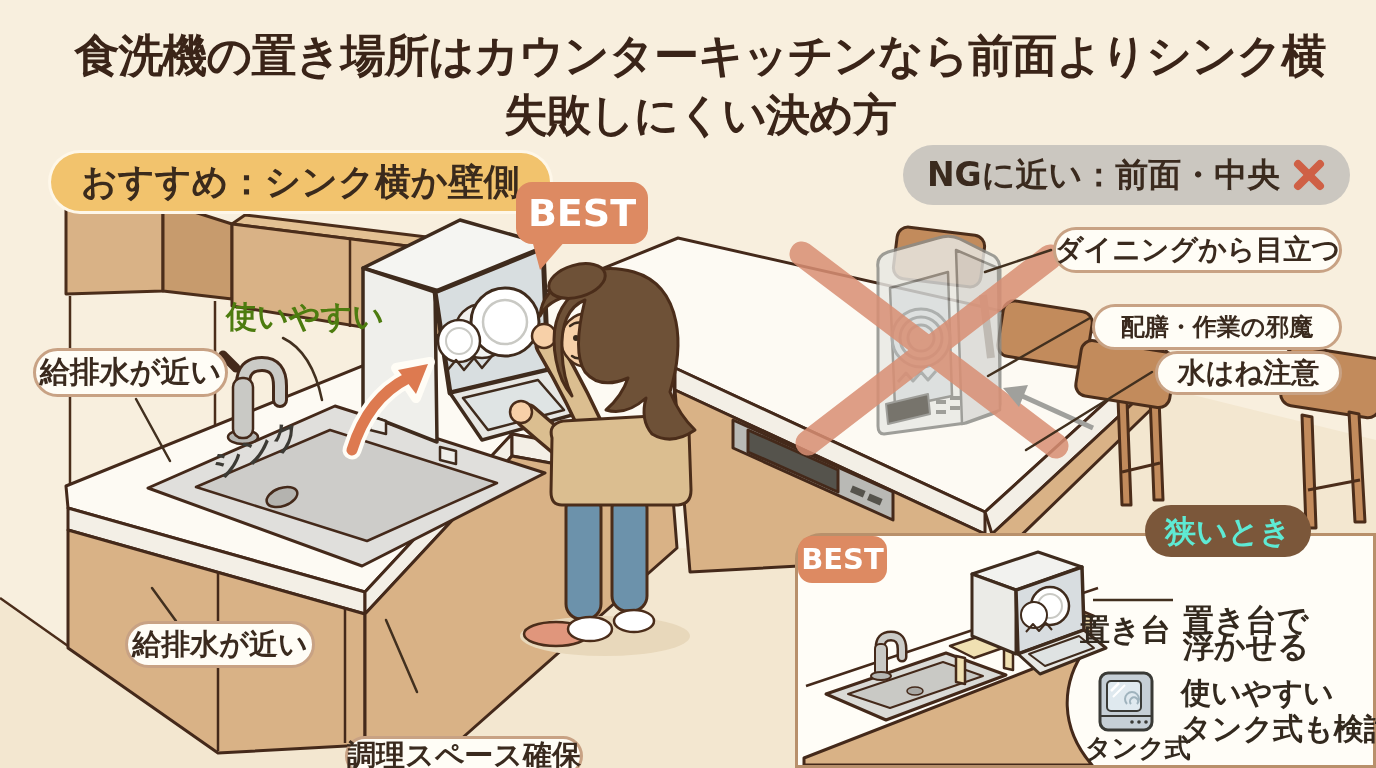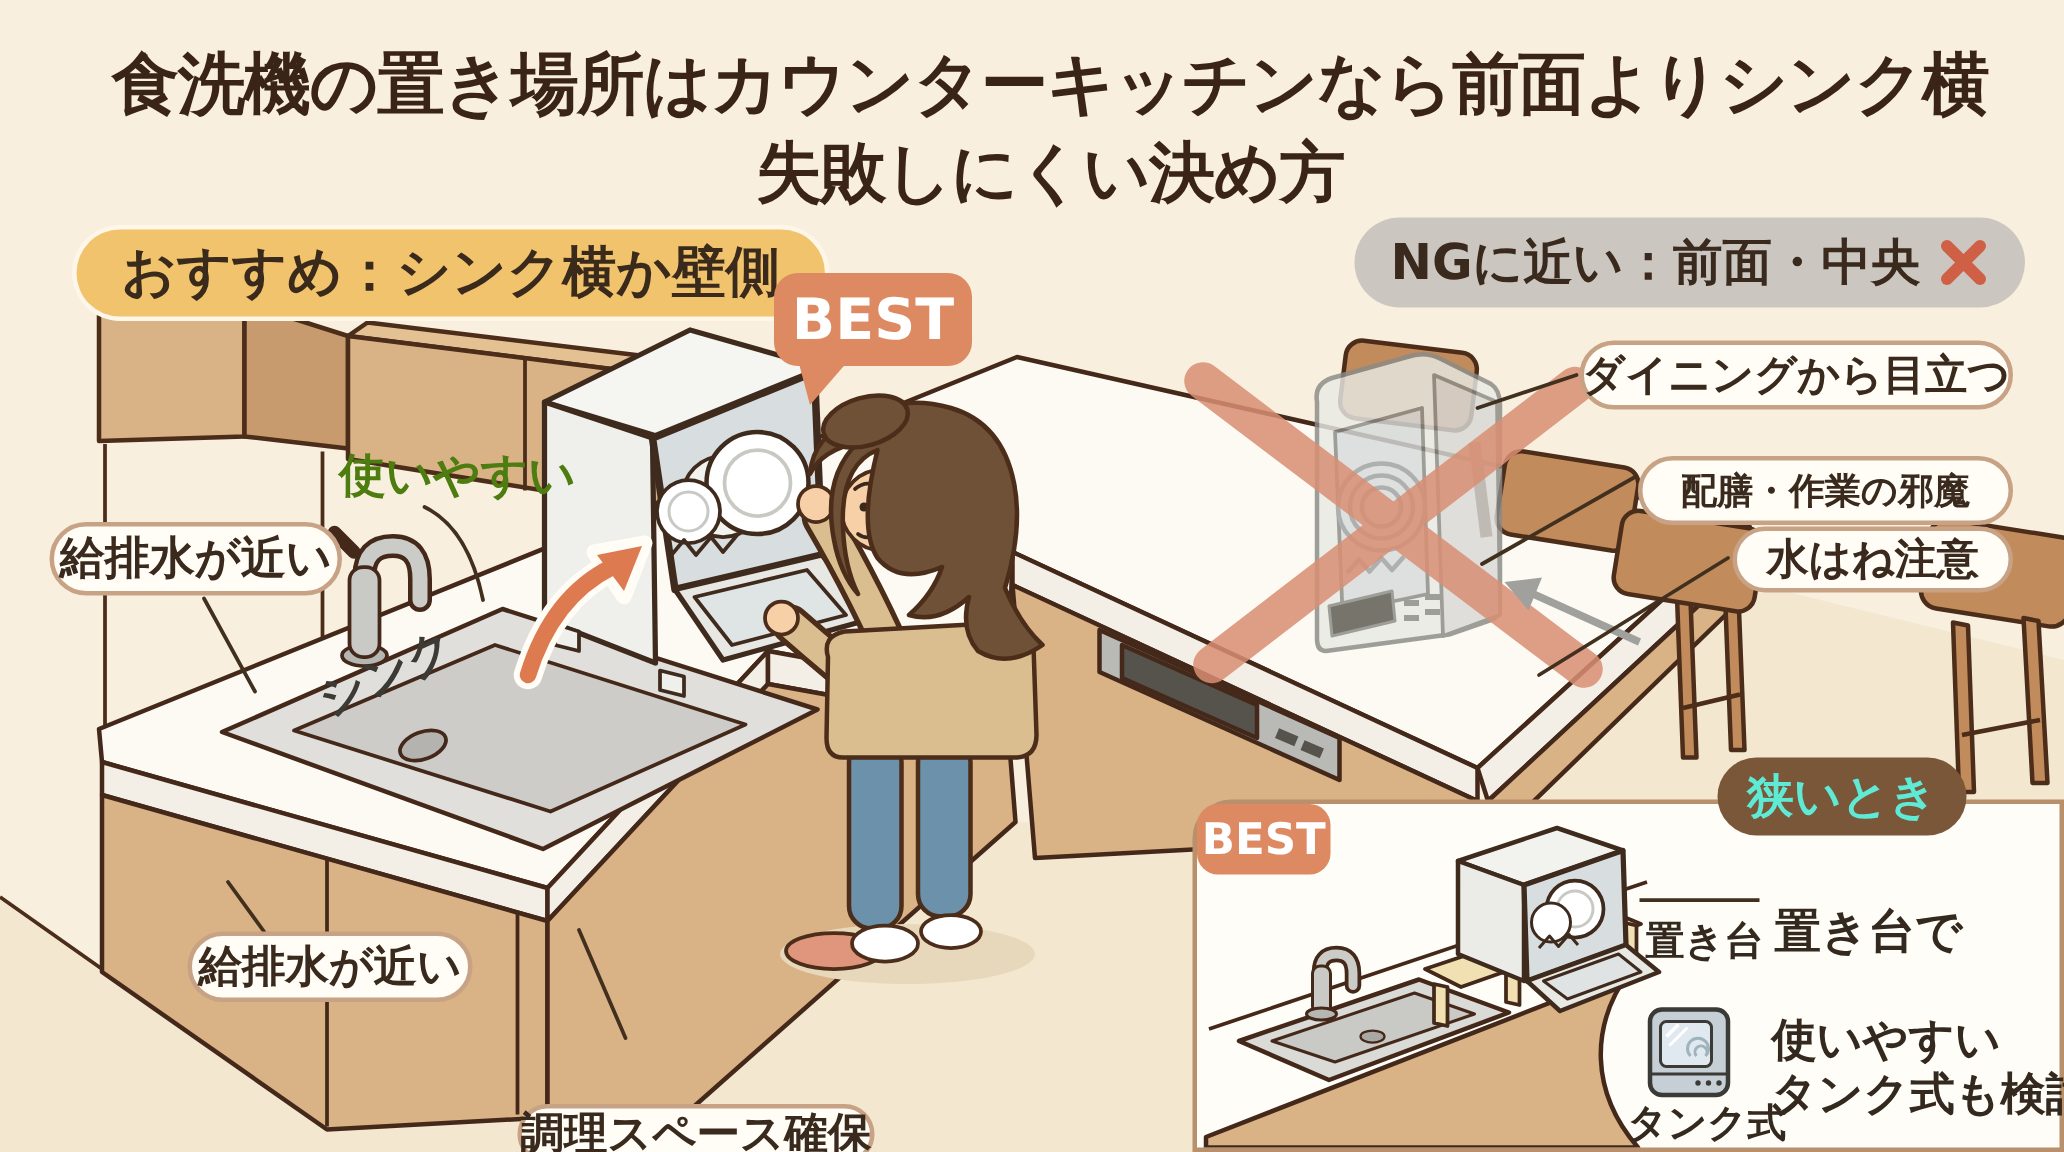--- a/index.html
+++ b/index.html
@@ -22,21 +22,21 @@
   .pill-splash{left:1155px;top:351px;width:187px;height:44px;font-size:28px;}
   .pill-plumb1{left:33px;top:348px;width:195px;height:49px;font-size:30px;}
   .pill-plumb2{left:125px;top:621px;width:190px;height:47px;font-size:29px;}
   .pill-cook{left:345px;top:692px;width:238px;height:40px;font-size:29px;margin-top:44px;}
   .label-easy{left:226px;top:296px;font-size:31px;font-weight:800;color:#4d7c0f;z-index:6;white-space:nowrap;}
   .label-sink{left:210px;top:428px;font-size:31px;font-weight:800;color:#3c3a34;transform:rotate(-24deg);z-index:6;white-space:nowrap;}
   .panel{left:795px;top:533px;width:581px;height:235px;background:#fffdf7;border:3px solid #b8906b;border-radius:26px 0 0 0;z-index:4;}
   .badge-narrow{left:1145px;top:505px;width:166px;height:52px;background:#7b573a;border-radius:28px;color:#5eead4;font-size:31px;font-weight:900;text-align:center;line-height:52px;z-index:6;}
   .badge-best-panel{left:25px;top:26px;width:89px;height:47px;background:#dd8a62;border-radius:14px;color:#fff;font-size:29px;font-weight:900;text-align:center;line-height:47px;z-index:5;}
   .p-label{position:absolute;color:#33291e;z-index:5;white-space:nowrap;}
-  .p-stand{left:299px;top:74px;font-size:26px;font-weight:800;}
+  .p-stand{left:282px;top:74px;font-size:30px;font-weight:800;}
   .p-note1a{left:385px;top:52px;font-size:31px;font-weight:900;margin-top:12px;}
   .p-note1b{left:385px;top:90px;font-size:31px;font-weight:900;}
   .p-tank{left:287px;top:195px;font-size:26px;font-weight:800;}
   .p-note2a{left:383px;top:137px;font-size:30px;font-weight:900;}
   .p-note2b{left:383px;top:173px;font-size:30px;font-weight:900;}
 </style>
 </head>
 <body>
 
 <div class="stage">
@@ -268,20 +268,21 @@
         <circle cx="334" cy="186" r="1.8" fill="#3a3a36"></circle>
           <circle cx="341" cy="186" r="1.8" fill="#3a3a36"></circle>
           <circle cx="348" cy="186" r="1.8" fill="#3a3a36"></circle>
       </g>
 
       <line x1="295" y1="64" x2="375" y2="64" stroke="#42301f" stroke-width="2.5"></line>
     </svg>
     <div class="badge-best-panel">BEST</div>
     <span class="p-label p-stand">置き台</span>
     <span class="p-label p-note1a">置き台で</span>
+    <span class="p-label p-note1b">浮かせる</span>
     <span class="p-label p-tank">タンク式</span>
     <span class="p-label p-note2a">使いやすい</span>
     <span class="p-label p-note2b">タンク式も検討</span>
   </div>
 
   <div class="abs badge-narrow">狭いとき</div>
 
 </div>
 
 </body></html>

